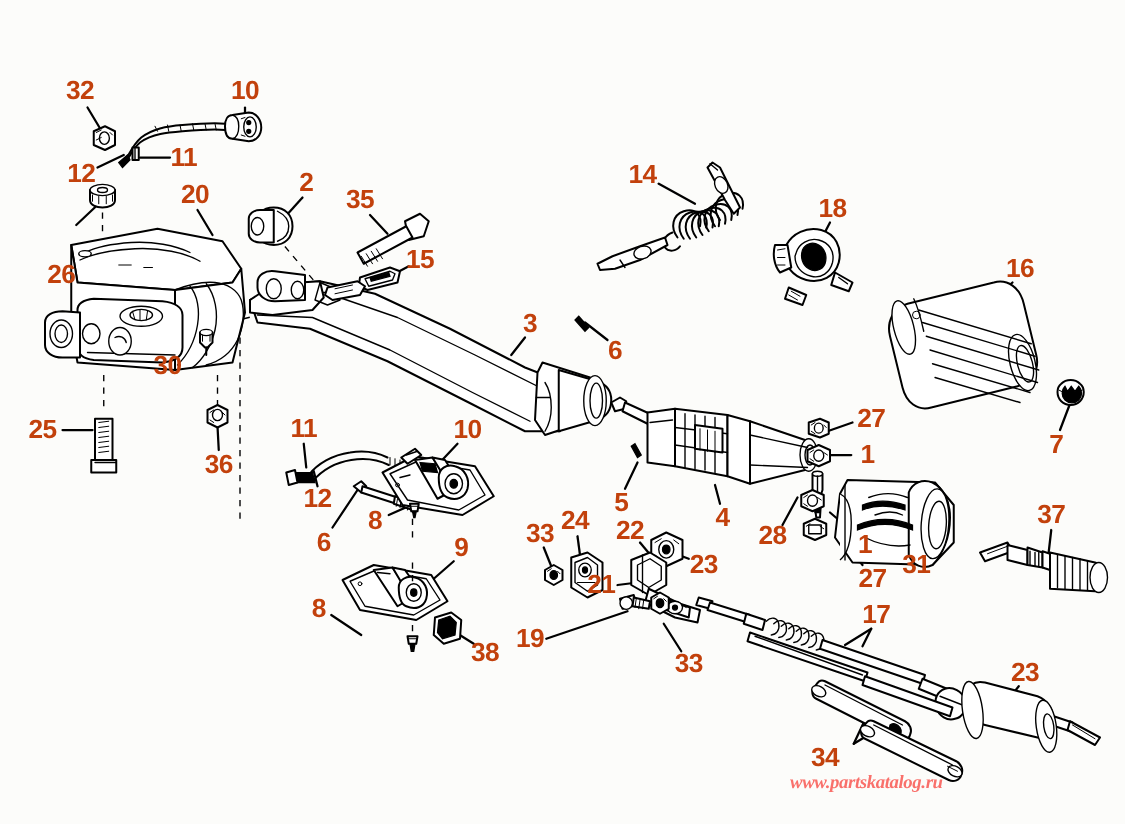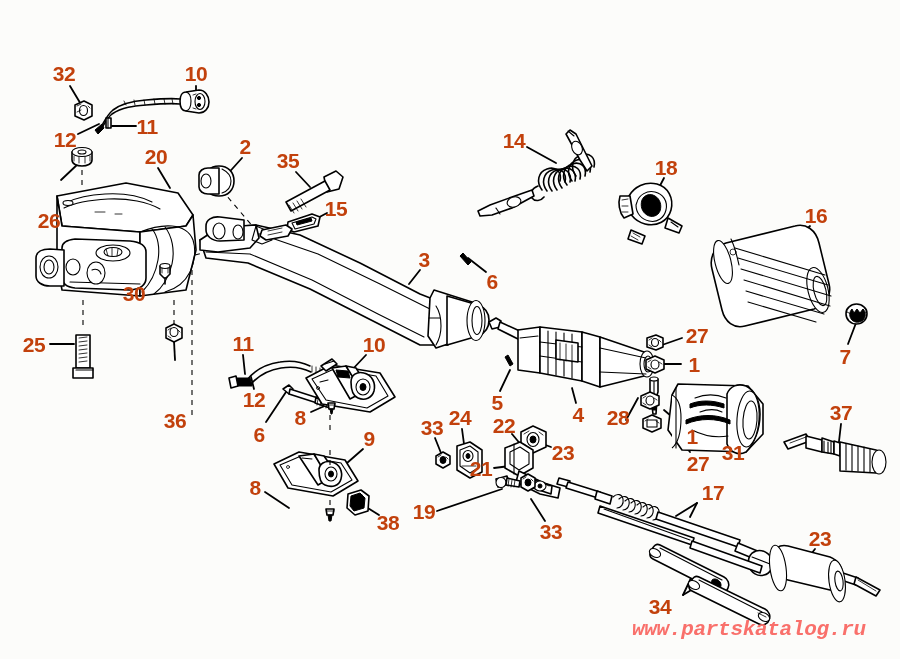--- a/index.html
+++ b/index.html
@@ -27,24 +27,24 @@
     color:#c2410c;
     line-height:1;
     letter-spacing:-0.5px;
     white-space:nowrap;
     transform:translate(-50%,-50%);
     user-select:none;
   }
   #watermark{
     position:absolute;
     left:632px; top:618px;
-    font-family:Liberation Mono, monospace;
+    font-family:Liberation Serif, serif;
     font-style:italic;
     font-weight:bold;
-    font-size:21px;
+    font-size:15px;
     color:#f9706b;
     letter-spacing:-0.3px;
     white-space:nowrap;
     user-select:none;
   }
 </style>
 </head>
 <body>
 
 <div id="sheet">
@@ -612,47 +612,47 @@
   <div class="callout" style="left:49px;  top:188px;margin-top:32px;">26</div>
   <div class="callout" style="left:156px; top:156px;">20</div>
   <div class="callout" style="left:245px; top:146px;">2</div>
   <div class="callout" style="left:288px; top:160px;">35</div>
   <div class="callout" style="left:336px; top:208px;">15</div>
   <div class="callout" style="left:514px; top:140px;">14</div>
   <div class="callout" style="left:666px; top:167px;">18</div>
   <div class="callout" style="left:816px; top:215px;">16</div>
   <div class="callout" style="left:134px; top:293px;">30</div>
   <div class="callout" style="left:34px;  top:344px;">25</div>
-  <div class="callout" style="left:175px; top:372px;margin-top:48px;">36</div>
+  <div class="callout" style="left:175px; top:372px;">36</div>
   <div class="callout" style="left:424px; top:259px;">3</div>
   <div class="callout" style="left:492px; top:281px;">6</div>
   <div class="callout" style="left:697px; top:335px;">27</div>
   <div class="callout" style="left:694px; top:364px;">1</div>
   <div class="callout" style="left:845px; top:356px;">7</div>
   <div class="callout" style="left:243px; top:343px;">11</div>
   <div class="callout" style="left:374px; top:344px;">10</div>
   <div class="callout" style="left:254px; top:399px;">12</div>
   <div class="callout" style="left:259px; top:434px;">6</div>
   <div class="callout" style="left:300px; top:417px;">8</div>
   <div class="callout" style="left:497px; top:402px;">5</div>
   <div class="callout" style="left:578px; top:414px;">4</div>
-  <div class="callout" style="left:618px; top:417px;text-align:center;">28</div>
+  <div class="callout" style="left:618px; top:429px;text-align:center;">28</div>
   <div class="callout" style="left:698px; top:463px;">27</div>
   <div class="callout" style="left:692px; top:436px;">1</div>
   <div class="callout" style="left:733px; top:452px;">31</div>
   <div class="callout" style="left:841px; top:412px;">37</div>
   <div class="callout" style="left:432px; top:427px;">33</div>
   <div class="callout" style="left:460px; top:417px;">24</div>
   <div class="callout" style="left:504px; top:425px;">22</div>
   <div class="callout" style="left:563px; top:452px;">23</div>
   <div class="callout" style="left:481px; top:468px;text-align:right;">21</div>
   <div class="callout" style="left:369px; top:438px;">9</div>
   <div class="callout" style="left:255px; top:487px;">8</div>
   <div class="callout" style="left:388px; top:522px;">38</div>
   <div class="callout" style="left:424px; top:511px;">19</div>
   <div class="callout" style="left:551px; top:531px;">33</div>
-  <div class="callout" style="left:701px; top:492px;margin-left:12px;">17</div>
+  <div class="callout" style="left:701px; top:492px;">17</div>
   <div class="callout" style="left:820px; top:538px;">23</div>
   <div class="callout" style="left:660px; top:606px;">34</div>
 
   <div id="watermark">www.partskatalog.ru</div>
 
 </div>
 
 </body></html>

